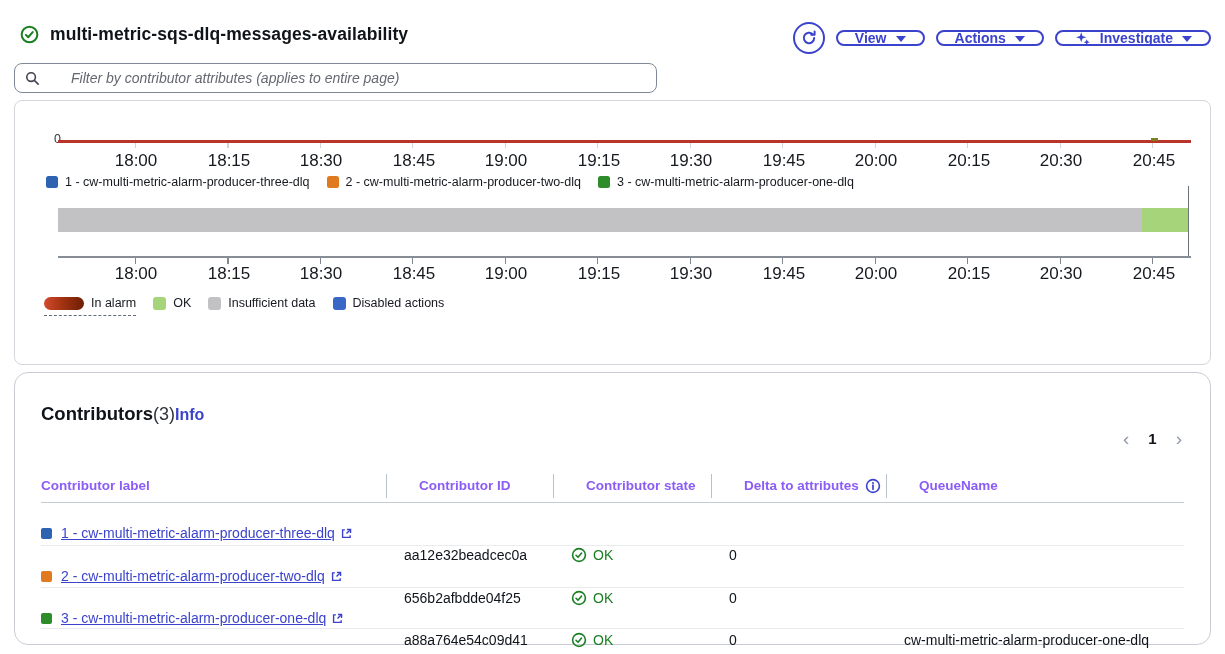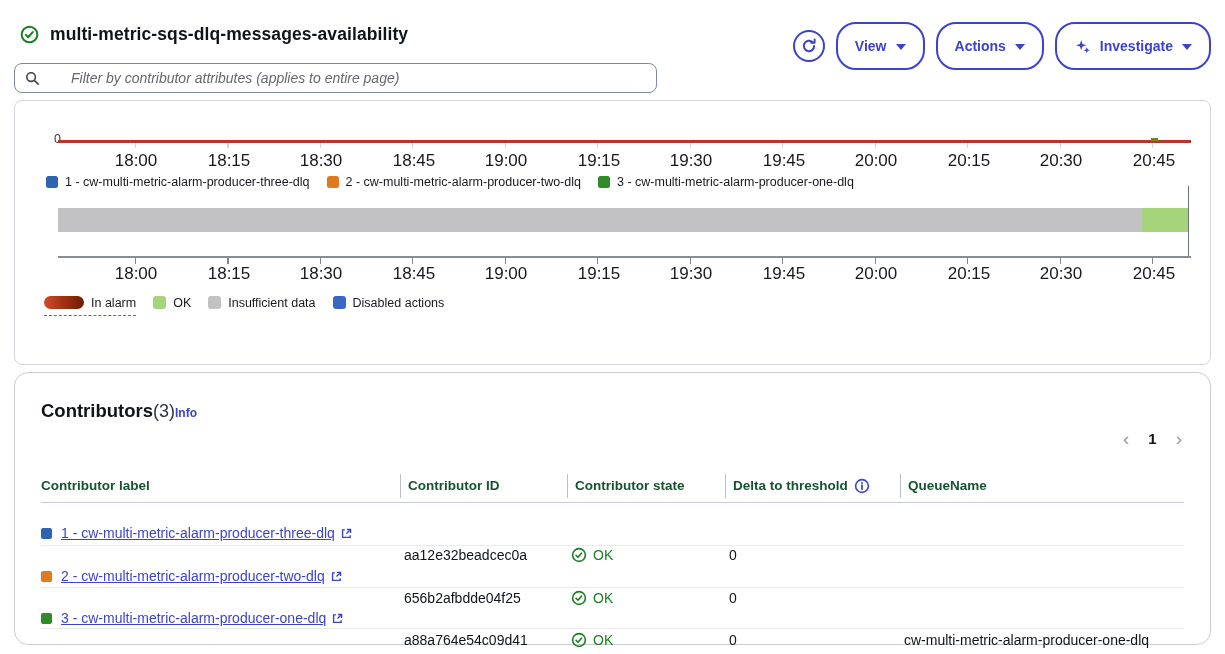--- a/index.html
+++ b/index.html
@@ -4,21 +4,21 @@
 <style>
   * { margin:0; padding:0; box-sizing:border-box; }
   html,body { width:1225px; height:654px; background:#fff; overflow:hidden;
     font-family:"Liberation Sans", sans-serif; color:#0f141a; }
   .page { position:relative; width:1225px; height:654px; }
 
   
   .title-row { position:absolute; left:20px; top:24px; display:flex; align-items:center; gap:11px; }
   .title-row h1 { font-size:17.5px; font-weight:700; letter-spacing:.1px; }
   .hdr-actions { position:absolute; right:14px; top:22px; display:flex; align-items:center; gap:11px; }
-  .btn { display:inline-flex; align-items:center; justify-content:center; gap:9px; height:48px;
+  .btn { display:inline-flex; align-items:center; justify-content:center; gap:9px; height:16px;
     padding:0 17px; border:2px solid #3b43cc; border-radius:20px; background:#fff;
     color:#3b43cc; font-size:14px; font-weight:700; cursor:pointer; font-family:inherit; }
   .btn-icon { width:32px; height:32px; padding:0; border-radius:50%; }
   .caret { width:0; height:0; border-left:5px solid transparent; border-right:5px solid transparent;
     border-top:6px solid #3b43cc; margin-top:1px; }
 
   
   .filter-box { position:absolute; left:14px; top:63px; width:643px; height:30px;
     border:1px solid #7d8998; border-radius:8px; background:#fff; display:flex; align-items:center;
     padding:0 10px; gap:7px; }
@@ -46,41 +46,41 @@
   .series-legend { position:absolute; left:31px; top:74px; display:flex; align-items:center; gap:17px; }
   .series-item { display:flex; align-items:center; gap:7px; font-size:12.5px; color:#16191f; cursor:pointer; }
   .sq { width:12px; height:12px; border-radius:2.5px; flex:0 0 auto; }
 
   .state-bar-gray { position:absolute; left:43px; top:107px; width:1084px; height:24px; background:#c2c2c5; }
   .state-bar-green { position:absolute; left:1127px; top:107px; width:46px; height:24px; background:#a5d47a; }
   .time-cursor { position:absolute; left:1173px; top:85px; width:1px; height:71px; background:#6b7278; }
   .axis-line { position:absolute; left:43px; top:155px; width:1133px; height:2px; background:#868d95; }
 
   .alarm-legend { position:absolute; left:29px; top:195px; display:flex; align-items:flex-start; gap:17px; }
-  .al-item { display:flex; align-items:flex-start; gap:7px; font-size:12.5px; color:#16191f; }
+  .al-item { display:flex; align-items:flex-end; gap:7px; font-size:12.5px; color:#16191f; }
   .al-tip { border-bottom:1px dashed #5f6b7a; padding-bottom:5px; cursor:help; }
   .pill { width:40px; height:13px; border-radius:7px;
     background:linear-gradient(90deg,#d24b2e 0%,#a33312 45%,#6d1e04 100%); }
   .sq13 { width:13px; height:13px; border-radius:3px; }
 
   
   .contrib-head { position:absolute; left:26px; top:14px; display:flex; align-items:baseline; gap:0; }
   .contrib-head .t { font-size:18.5px; font-weight:800; color:#0f141a; }
   .contrib-head .c { font-size:18px; font-weight:400; color:#2f3540; }
-  .info-link { font-size:12px; font-weight:700; color:#3b43cc; text-decoration:none; cursor:pointer;margin-top:19px; }
+  .info-link { font-size:16px; font-weight:700; color:#3b43cc; text-decoration:none; cursor:pointer;margin-top:19px; }
   .pager { position:absolute; right:26px; top:56px; display:flex; align-items:center; gap:17px; }
   .pg-btn { font-size:19px; color:#8d99a8; background:none; border:none; cursor:pointer; line-height:1;
     font-family:inherit; padding:0 2px; }
   .pg-num { font-size:15px; font-weight:700; color:#0f141a; }
 
   .tbl { position:absolute; left:26px; right:26px; top:96px; }
   .tr { display:grid; grid-template-columns:345px 167px 158px 175px 1fr; align-items:center; }
-  .tr-head { height:34px; border-bottom:1px solid #c6cad1; font-weight:700; font-size:13.5px; color:#14532d; }
+  .tr-head { height:34px; border-bottom:1px solid #c6cad1; font-weight:700; font-size:13.5px; color:#8b5cf6; }
   .tr-head > div { display:flex; align-items:center; gap:6px; height:24px; }
-  .tr-head > div:not(:first-child) { border-left:1px solid #b9c0c9; padding-left:7px;margin-left:14px; }
+  .tr-head > div:not(:first-child) { border-left:1px solid #b9c0c9; padding-left:32px; }
   .tr-body { height:42px; font-size:14px; }
   .tr-body + .tr-body { border-top:1px solid #e9ebed; }
   .tr-body:last-child { border-bottom:1px solid #e9ebed; }
   .tr-body > div:not(:first-child) { padding-left:18px;margin-top:44px; }
   .cell-label { display:flex; align-items:center; gap:9px; }
   .sq11 { width:11px; height:11px; border-radius:2px; flex:0 0 auto; }
   .row-link { color:#3b43cc; text-decoration:underline; cursor:pointer; display:inline-flex; align-items:center; gap:5px; white-space:nowrap; }
   .state-ok { display:flex; align-items:center; gap:6px; color:#1a7f23; font-weight:400; }
 
   svg { display:block; }
@@ -234,21 +234,21 @@
         <div>
             <span>Contributor label</span>
           </div>
         <div>
             <span>Contributor ID</span>
           </div>
         <div>
             <span>Contributor state</span>
           </div>
         <div>
-          <span>Delta to threshold</span>
+          <span>Delta to attributes</span>
           <span>
             <svg width="16" height="16" viewBox="0 0 16 16">
                 <circle cx="8" cy="8" r="6.4" fill="none" stroke="#3b43cc" stroke-width="1.6"></circle>
                 <circle cx="8" cy="4.9" r="1" fill="#3b43cc"></circle>
                 <path d="M8 7.2v4" stroke="#3b43cc" stroke-width="1.7" stroke-linecap="round"></path>
               </svg>
           </span>
         </div>
         <div>
             <span>QueueName</span>

